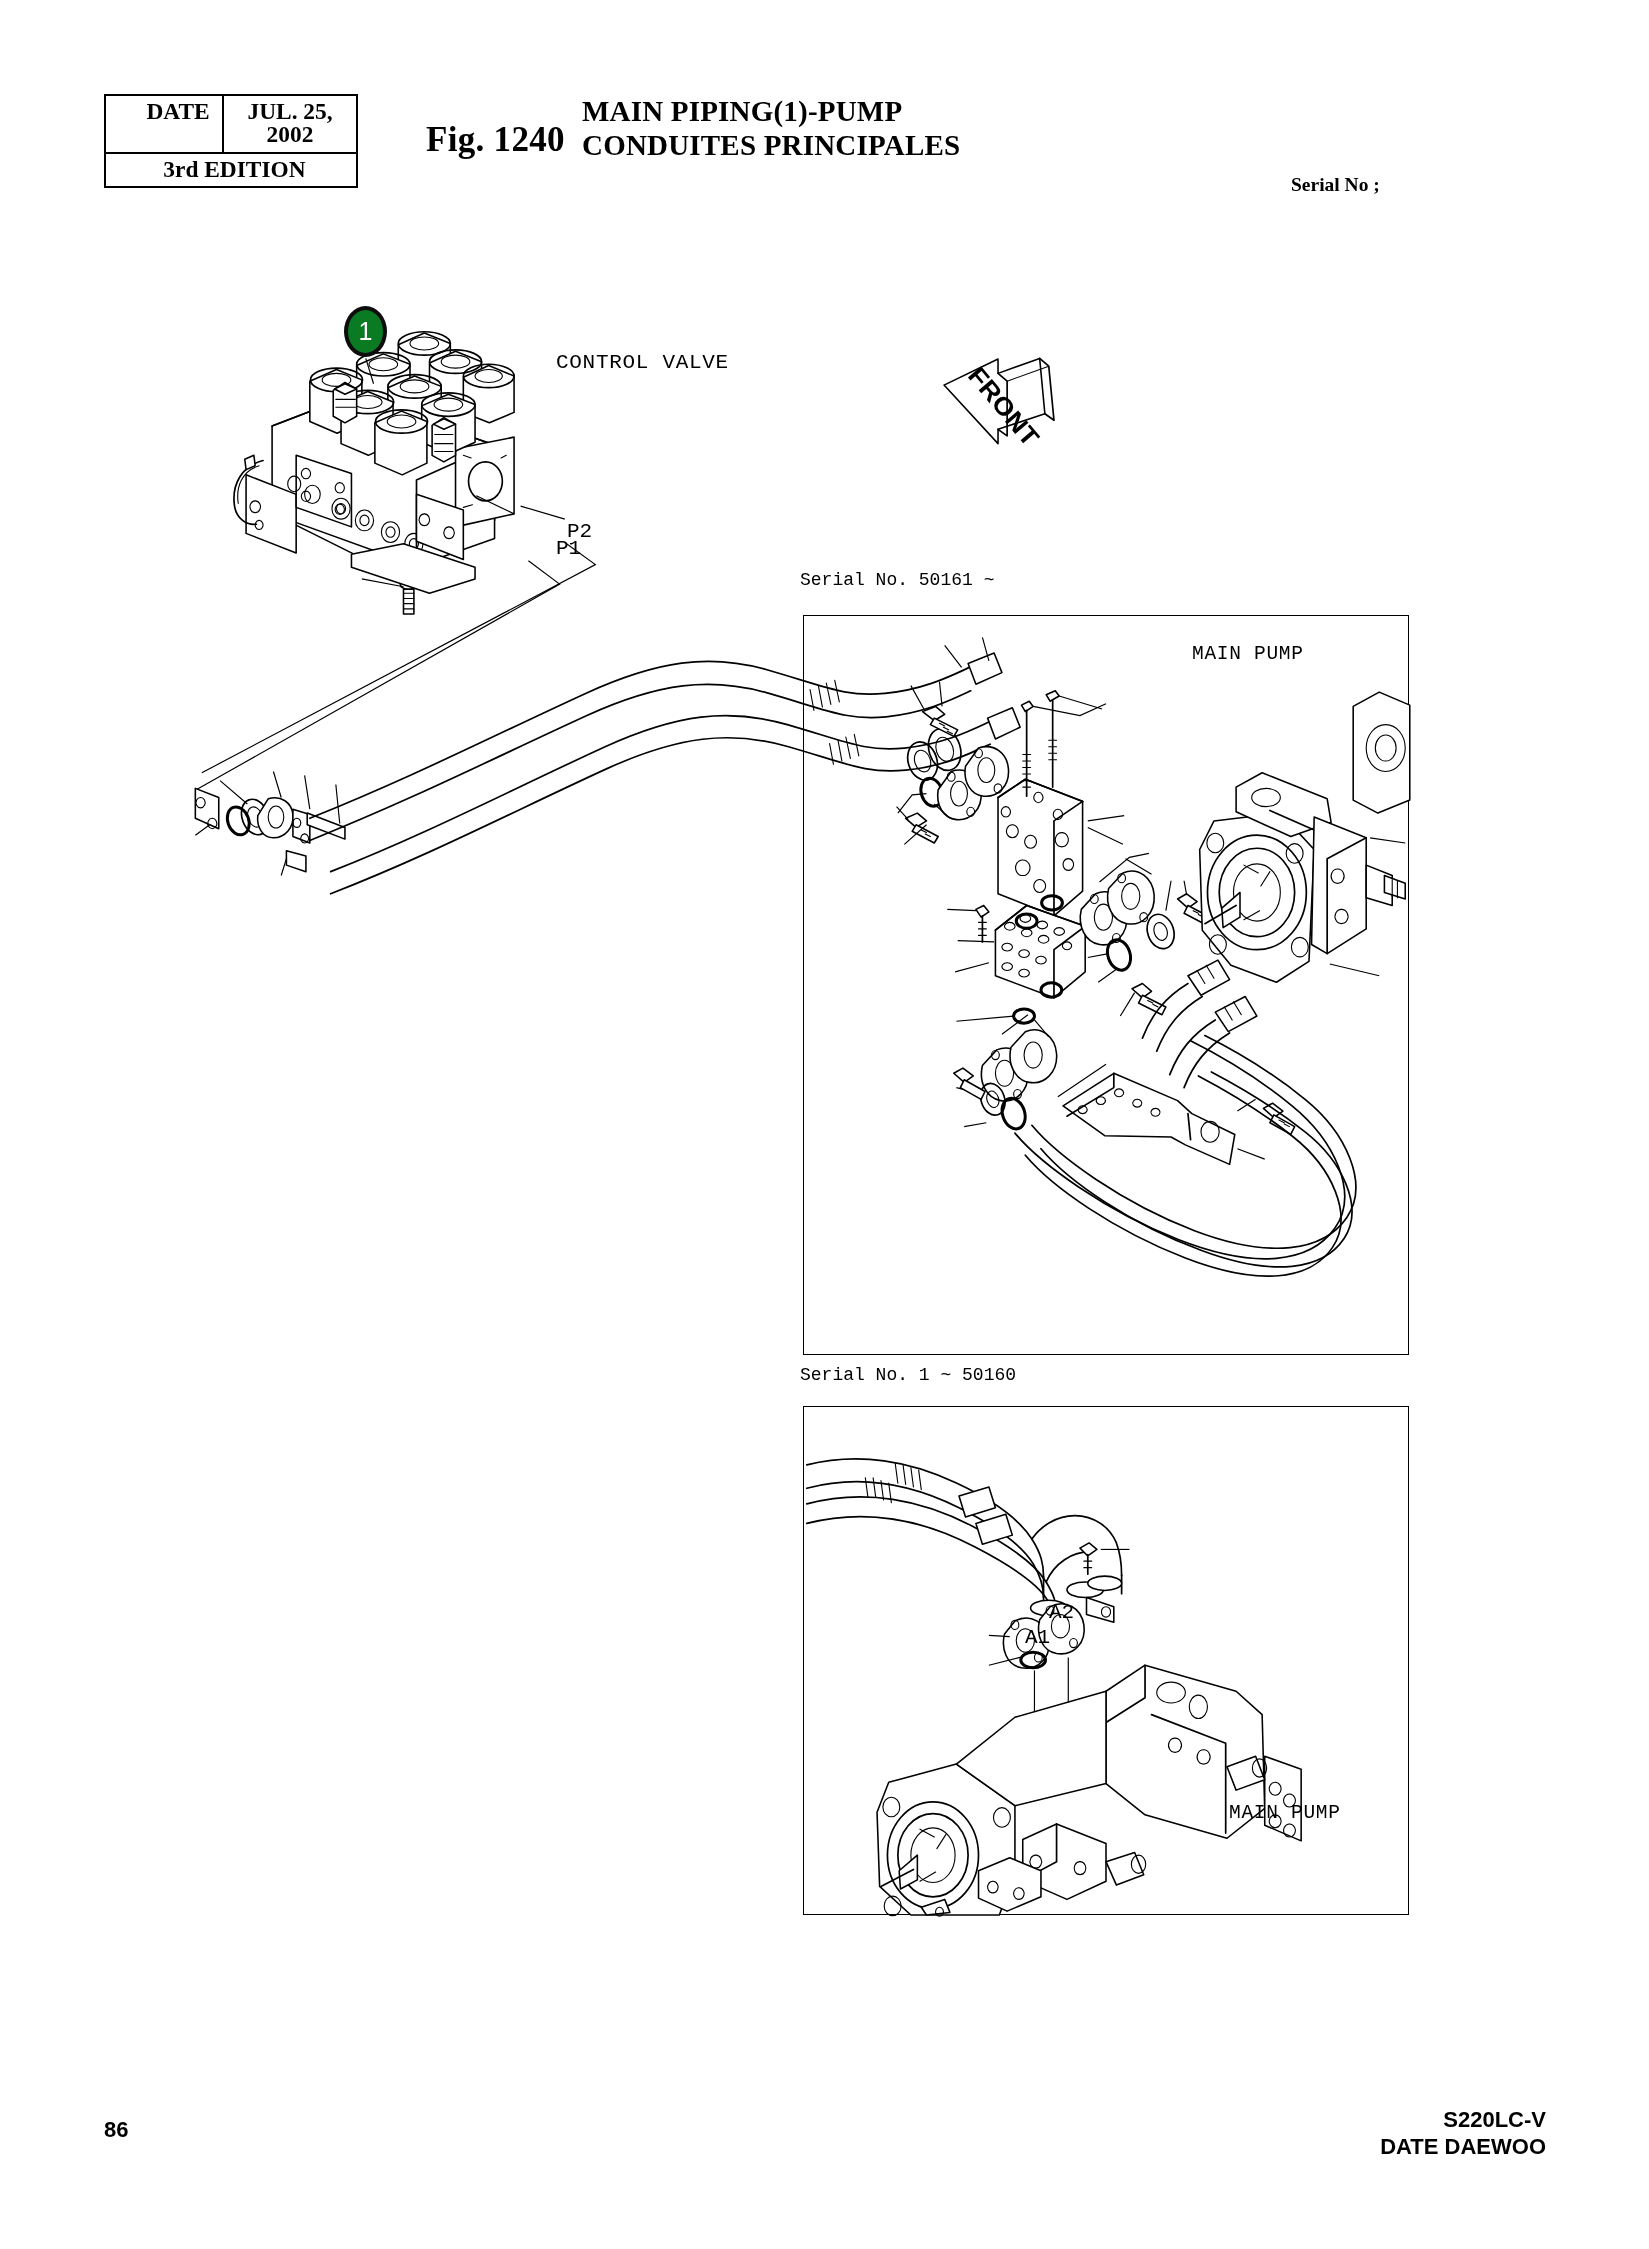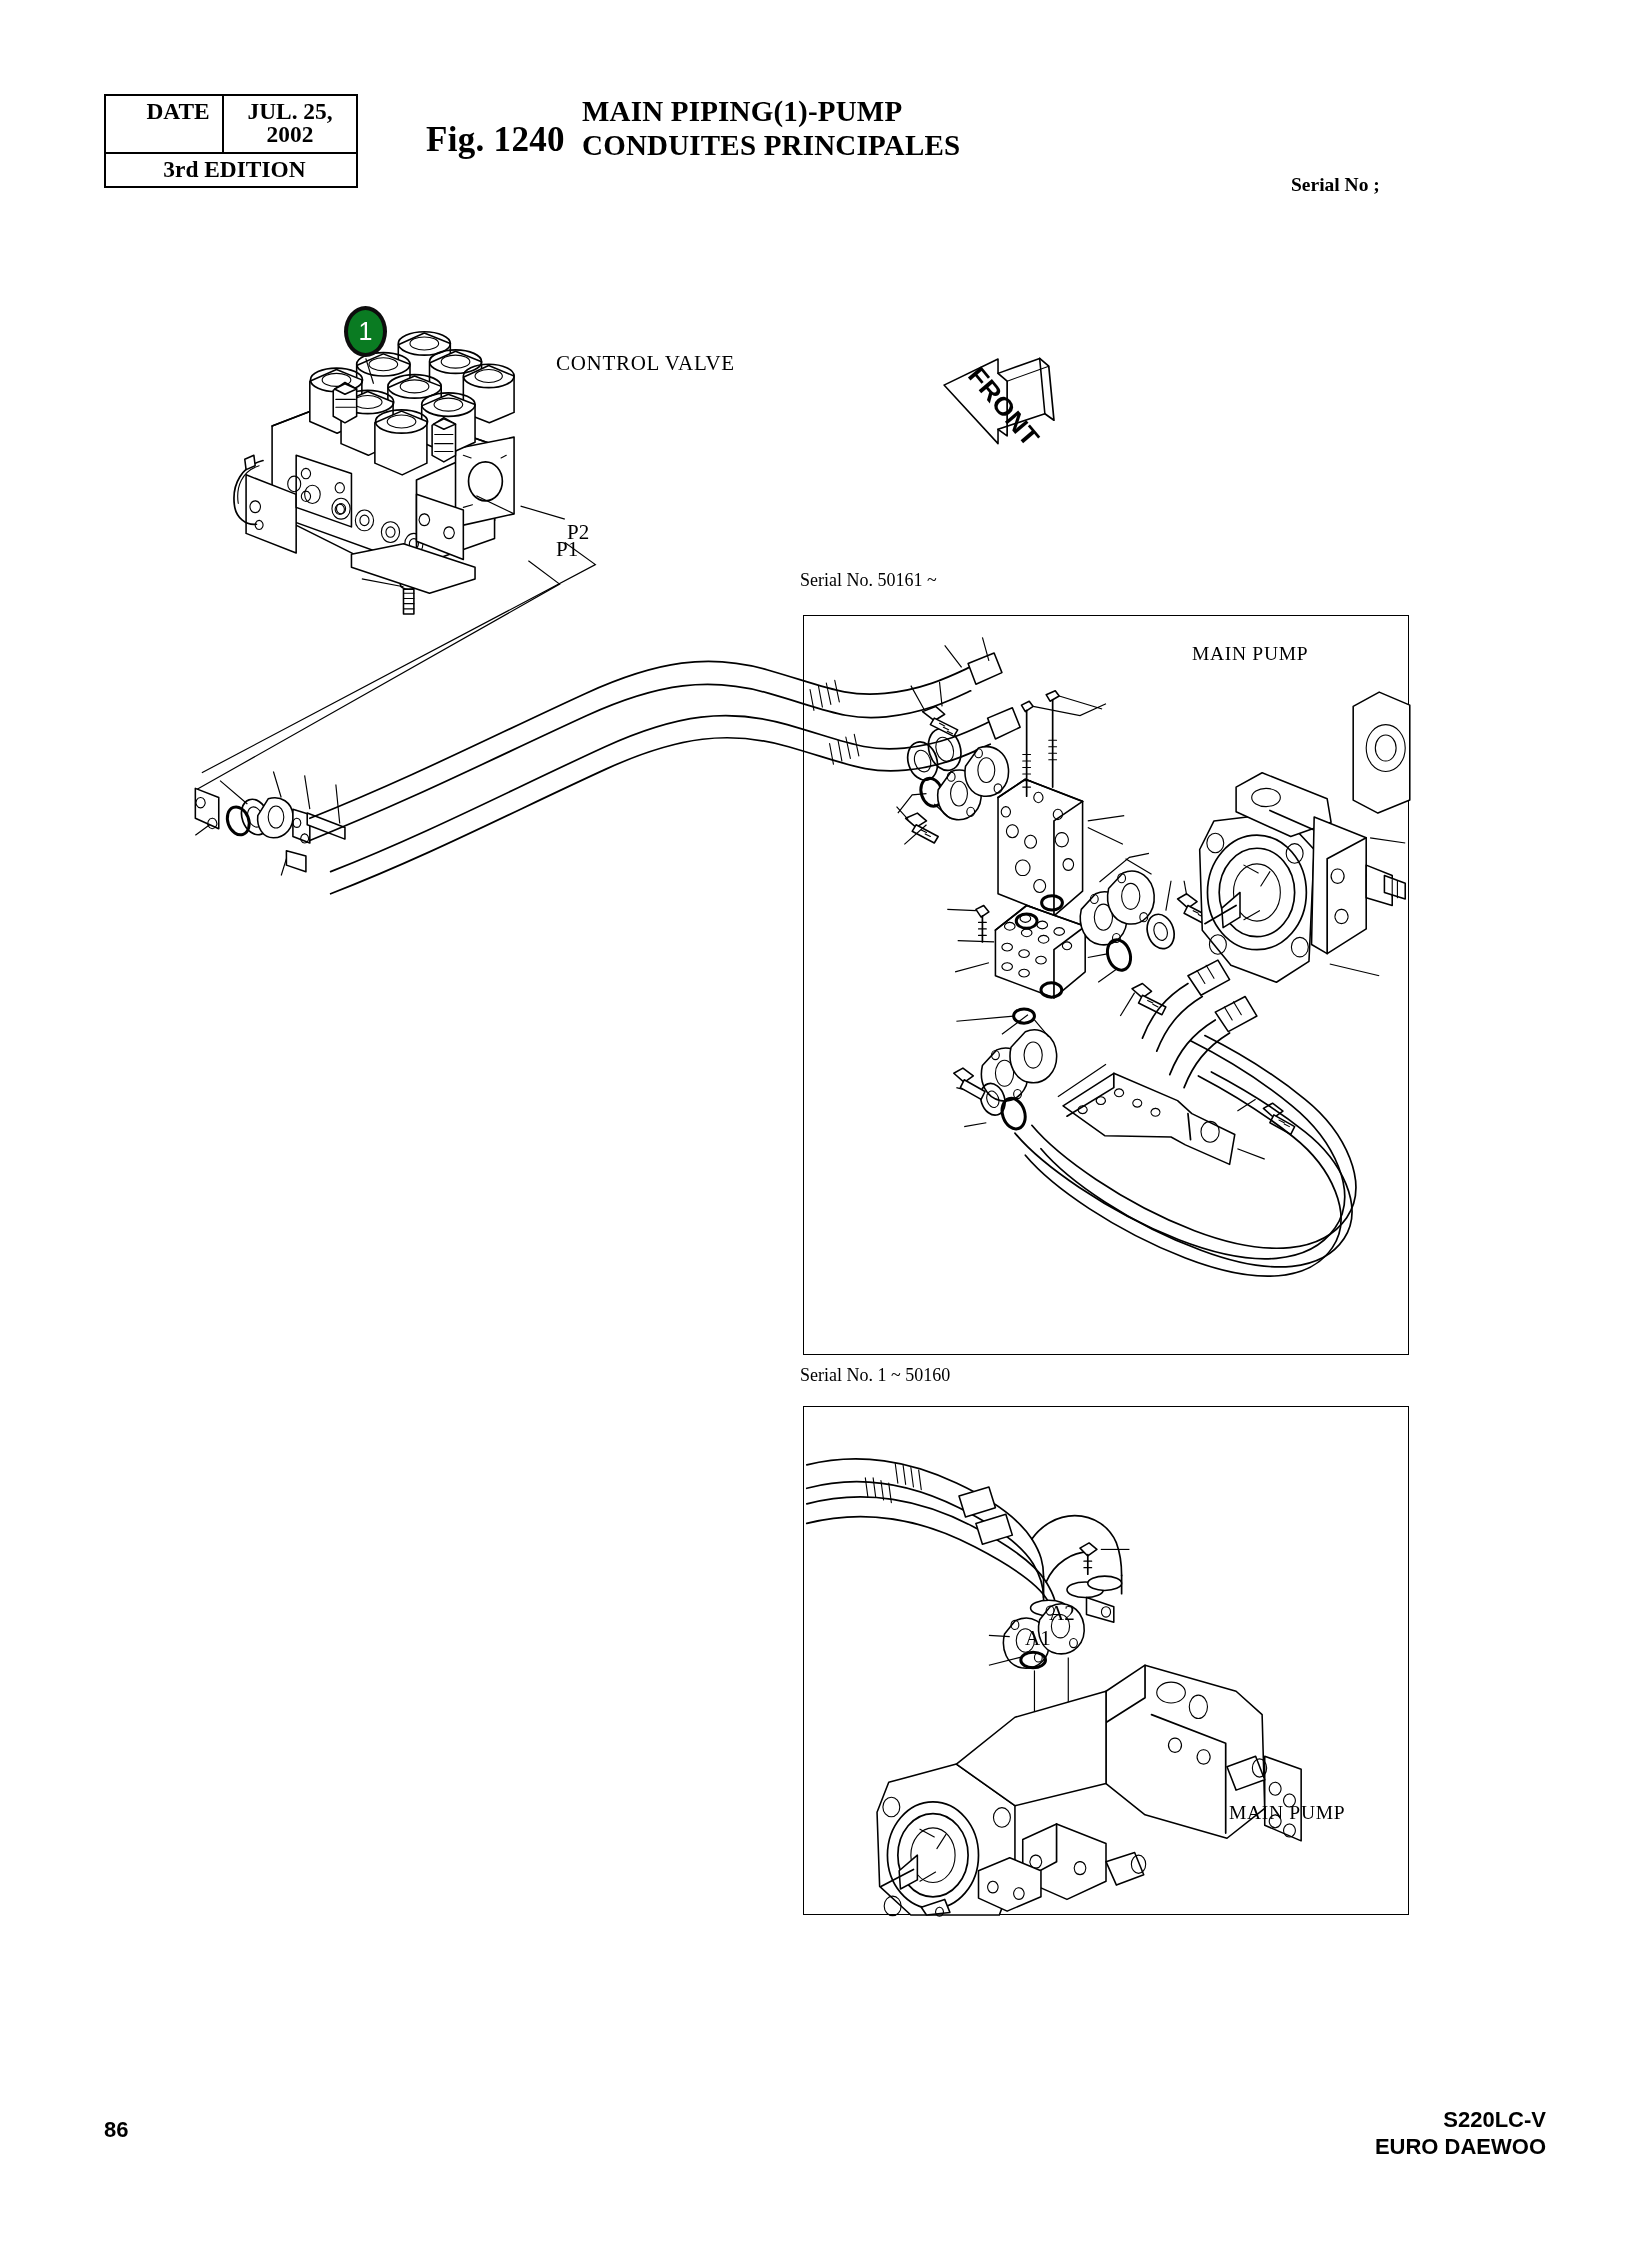--- a/index.html
+++ b/index.html
@@ -22,21 +22,21 @@
   #fig-no{position:absolute;left:426px;top:120px;
           font-family:"Liberation Serif",serif;font-weight:700;font-size:35px;
           letter-spacing:0.3px;}
   #title-block{position:absolute;left:582px;top:94px;
                font-family:"Liberation Serif",serif;font-weight:700;font-size:29px;
                line-height:1.18;letter-spacing:0.2px;}
   #serial-no{position:absolute;left:1291px;top:174px;
              font-family:"Liberation Serif",serif;font-weight:700;font-size:19.5px;}
 
   
-  .lbl{position:absolute;white-space:nowrap;font-family:Liberation Serif, serif;}
+  .lbl{position:absolute;white-space:nowrap;font-family:Liberation Mono, monospace;}
   #lbl-control-valve{left:556px;top:351px;font-size:21px;letter-spacing:0.7px;}
   #lbl-main-pump-1{left:1192px;top:643px;font-size:19.5px;letter-spacing:0.7px;}
   #lbl-main-pump-2{left:1229px;top:1802px;font-size:19.5px;letter-spacing:0.7px;}
   #lbl-serial-upper{left:800px;top:570px;font-size:18px;}
   #lbl-serial-lower{left:800px;top:1365px;font-size:18px;}
   #lbl-p1{left:528px;top:537px;font-size:21px;font-weight:400;margin-left:28px;}
   #lbl-p2{left:567px;top:520px;font-size:21px;}
   #lbl-a1{left:1025px;top:1626px;font-size:21px;}
   #lbl-a2{left:1049px;top:1601px;font-size:21px;text-align:center;}
 
@@ -564,15 +564,15 @@
 <div class="lbl" id="lbl-serial-upper">Serial No. 50161 ~</div>
 <div class="lbl" id="lbl-serial-lower">Serial No. 1 ~ 50160</div>
 <div class="lbl" id="lbl-p1">P1</div>
 <div class="lbl" id="lbl-p2">P2</div>
 <div class="lbl" id="lbl-a1">A1</div>
 <div class="lbl" id="lbl-a2">A2</div>
 
 <div id="page-num">86</div>
 <div id="footer-model">
   <div>S220LC-V</div>
-  <div>EURO DAEWOO</div>
+  <div>DATE DAEWOO</div>
 </div>
 
 
 </body></html>

